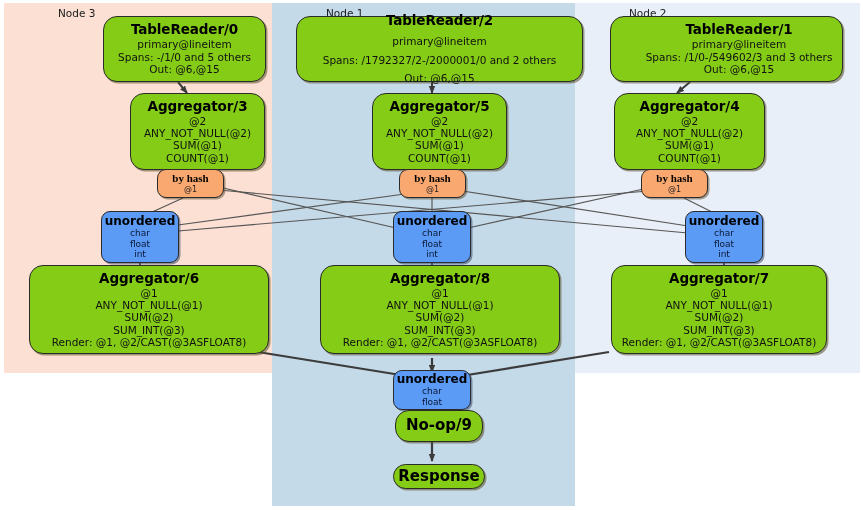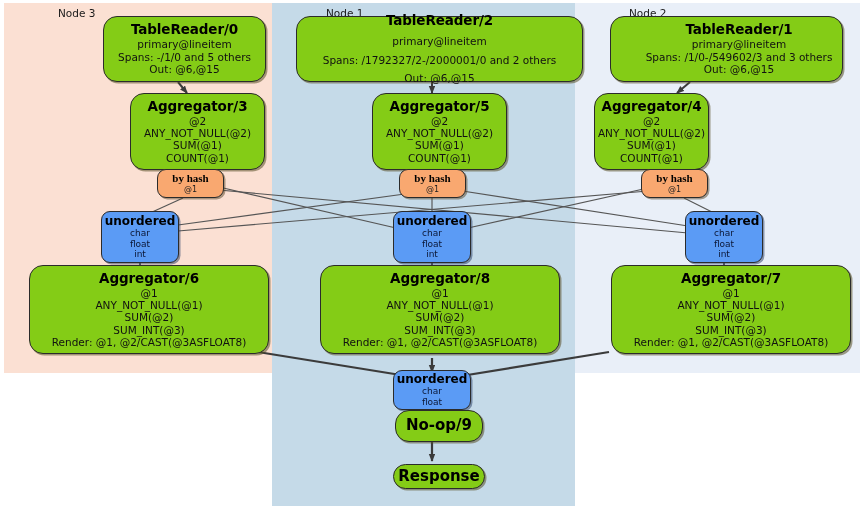--- a/index.html
+++ b/index.html
@@ -188,21 +188,21 @@
   </div>
 
   <div class="node node-proc" style="left:365px; top:93px; width:135px; height:77px;">
     <div class="title">Aggregator/5</div>
     <div class="sub">@2</div>
     <div class="sub">ANY_NOT_NULL(@2)</div>
     <div class="sub">SUM(@1)</div>
     <div class="sub">COUNT(@1)</div>
   </div>
 
-  <div class="node node-proc" style="left:587px; top:93px; width:115px; height:77px;">
+  <div class="node node-proc" style="left:607px; top:93px; width:151px; height:77px;">
     <div class="title">Aggregator/4</div>
     <div class="sub">@2</div>
     <div class="sub">ANY_NOT_NULL(@2)</div>
     <div class="sub">SUM(@1)</div>
     <div class="sub">COUNT(@1)</div>
   </div>
 
   <div class="node node-hash" style="left:157px; top:169px; width:67px; height:29px;">
     <div class="title-sm">by hash</div>
     <div class="sub-sm">@1</div>
@@ -250,21 +250,21 @@
 
   <div class="node node-proc" style="left:313px; top:265px; width:240px; height:89px;">
     <div class="title">Aggregator/8</div>
     <div class="sub">@1</div>
     <div class="sub">ANY_NOT_NULL(@1)</div>
     <div class="sub">SUM(@2)</div>
     <div class="sub">SUM_INT(@3)</div>
     <div class="sub">Render: @1, @2/CAST(@3ASFLOAT8)</div>
   </div>
 
-  <div class="node node-proc" style="left:604px; top:265px; width:240px; height:89px;">
+  <div class="node node-proc" style="left:604px; top:265px; width:216px; height:89px;">
     <div class="title">Aggregator/7</div>
     <div class="sub">@1</div>
     <div class="sub">ANY_NOT_NULL(@1)</div>
     <div class="sub">SUM(@2)</div>
     <div class="sub">SUM_INT(@3)</div>
     <div class="sub">Render: @1, @2/CAST(@3ASFLOAT8)</div>
   </div>
 
   <div class="node node-unordered" style="left:393px; top:370px; width:78px; height:40px;">
     <div class="title-blue">unordered</div>

